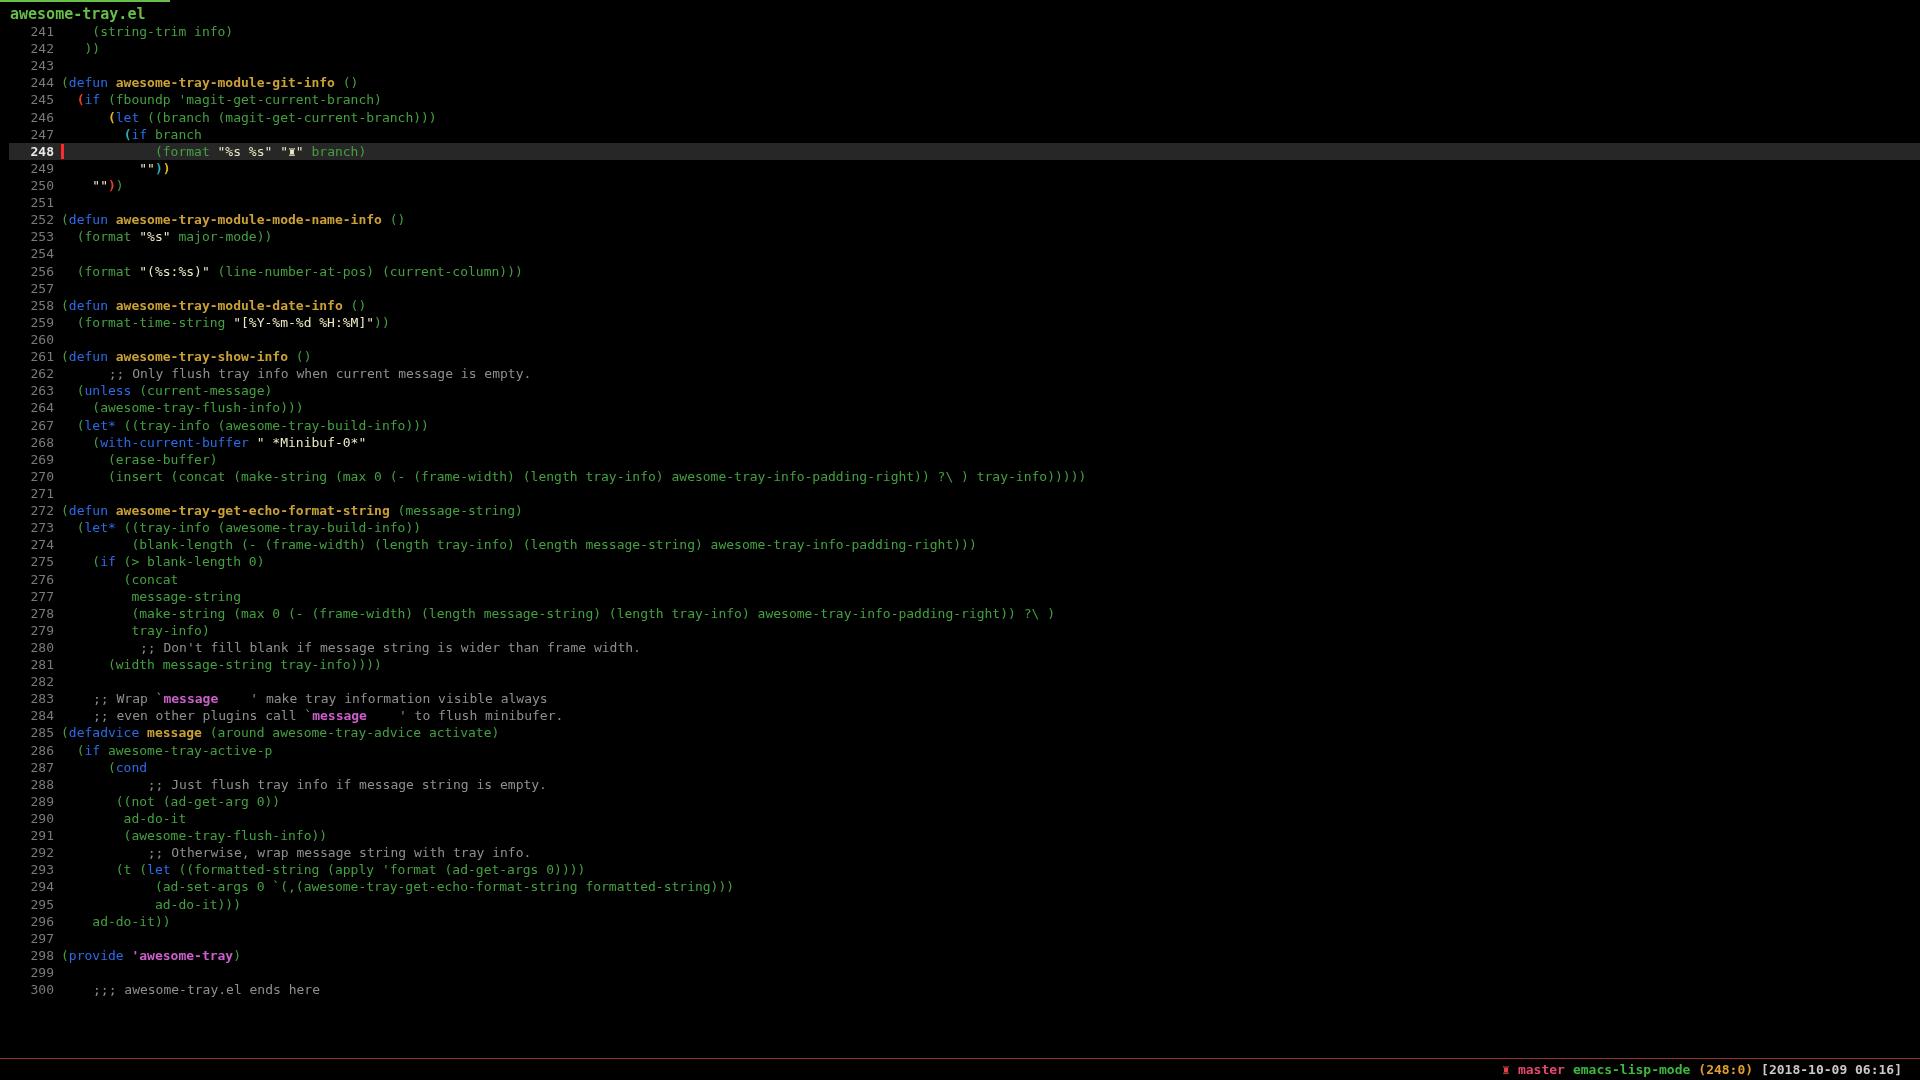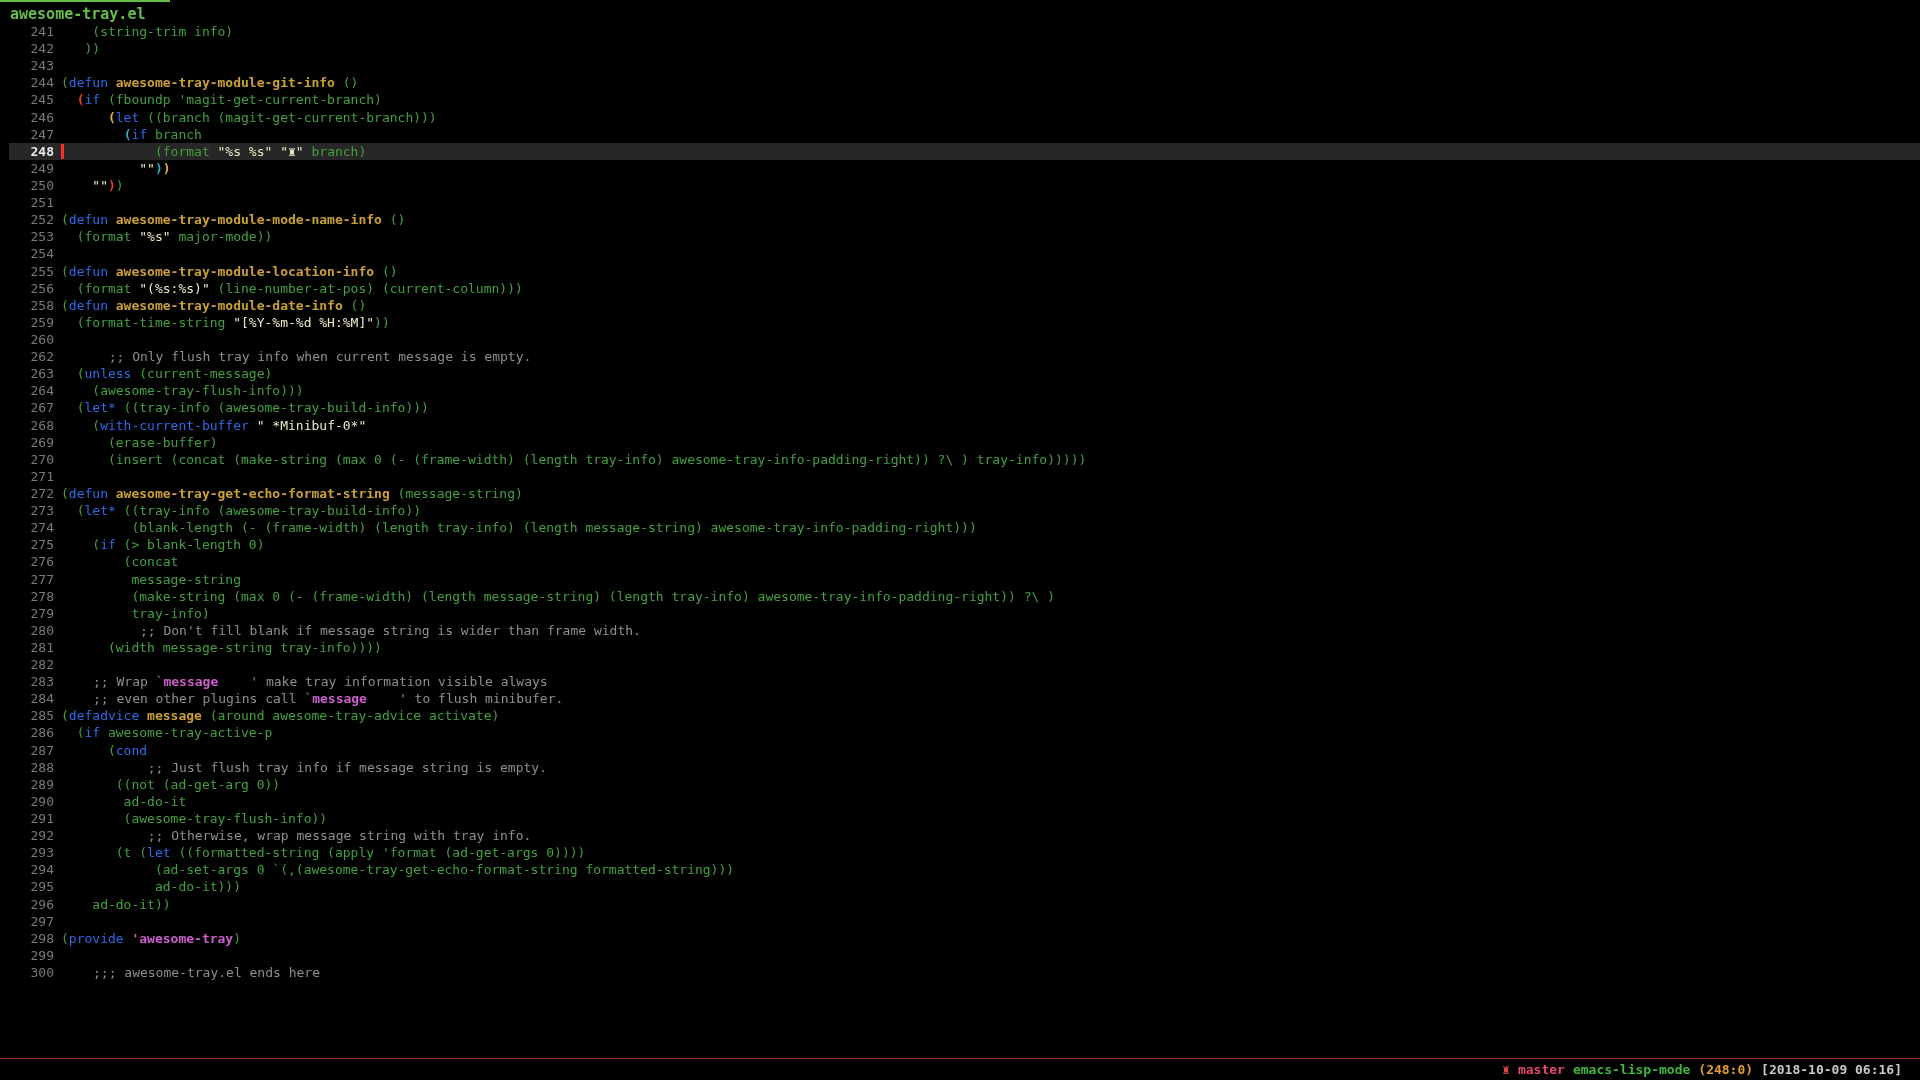--- a/index.html
+++ b/index.html
@@ -52,25 +52,26 @@
     <div class="line"><span class="ln">245</span><span class="lc"><span class="tk-g">  </span><span class="tk-r">(</span><span class="tk-b">if</span><span class="tk-g"> (fboundp 'magit-get-current-branch)</span></span></div>
     <div class="line"><span class="ln">246</span><span class="lc"><span class="tk-g">      </span><span class="tk-yl">(</span><span class="tk-b">let</span><span class="tk-g"> ((branch (magit-get-current-branch)))</span></span></div>
     <div class="line"><span class="ln">247</span><span class="lc"><span class="tk-g">        </span><span class="tk-cy">(</span><span class="tk-b">if</span><span class="tk-g"> branch</span></span></div>
     <div class="line current"><span class="ln">248</span><span class="lc"><span class="tk-g">            (format </span><span class="tk-s">"%s %s"</span><span class="tk-g"> </span><span class="tk-s">"♜"</span><span class="tk-g"> branch)</span></span><span class="cursor" style="left: 52px;"></span></div>
     <div class="line"><span class="ln">249</span><span class="lc"><span class="tk-g">          </span><span class="tk-s">""</span><span class="tk-cy">)</span><span class="tk-yl">)</span></span></div>
     <div class="line"><span class="ln">250</span><span class="lc"><span class="tk-g">    </span><span class="tk-s">""</span><span class="tk-r">)</span><span class="tk-g">)</span></span></div>
     <div class="line"><span class="ln">251</span><span class="lc"></span></div>
     <div class="line"><span class="ln">252</span><span class="lc"><span class="tk-g">(</span><span class="tk-b">defun</span><span class="tk-g"> </span><span class="tk-y">awesome-tray-module-mode-name-info</span><span class="tk-g"> ()</span></span></div>
     <div class="line"><span class="ln">253</span><span class="lc"><span class="tk-g">  (format </span><span class="tk-s">"%s"</span><span class="tk-g"> major-mode))</span></span></div>
     <div class="line"><span class="ln">254</span><span class="lc"></span></div>
-    <div class="line"><span class="ln">255</span><span class="lc"><span class="tk-g">(</span><span class="tk-b">defun</span><span class="tk-g"> </span><span class="tk-y">awesome-tray-module-location-info</span><span class="tk-g"> ()</span></span></div>
     <div class="line"><span class="ln">256</span><span class="lc"><span class="tk-g">  (format </span><span class="tk-s">"(%s:%s)"</span><span class="tk-g"> (line-number-at-pos) (current-column)))</span></span></div>
+    <div class="line"><span class="ln">257</span><span class="lc"></span></div>
     <div class="line"><span class="ln">258</span><span class="lc"><span class="tk-g">(</span><span class="tk-b">defun</span><span class="tk-g"> </span><span class="tk-y">awesome-tray-module-date-info</span><span class="tk-g"> ()</span></span></div>
     <div class="line"><span class="ln">259</span><span class="lc"><span class="tk-g">  (format-time-string </span><span class="tk-s">"[%Y-%m-%d %H:%M]"</span><span class="tk-g">))</span></span></div>
     <div class="line"><span class="ln">260</span><span class="lc"></span></div>
+    <div class="line"><span class="ln">261</span><span class="lc"><span class="tk-g">(</span><span class="tk-b">defun</span><span class="tk-g"> </span><span class="tk-y">awesome-tray-show-info</span><span class="tk-g"> ()</span></span></div>
     <div class="line"><span class="ln">262</span><span class="lc"><span class="tk-c">  ;; Only flush tray info when current message is empty.</span></span></div>
     <div class="line"><span class="ln">263</span><span class="lc"><span class="tk-g">  (</span><span class="tk-b">unless</span><span class="tk-g"> (current-message)</span></span></div>
     <div class="line"><span class="ln">264</span><span class="lc"><span class="tk-g">    (awesome-tray-flush-info)))</span></span></div>
     <div class="line"><span class="ln">267</span><span class="lc"><span class="tk-g">  (</span><span class="tk-b">let*</span><span class="tk-g"> ((tray-info (awesome-tray-build-info)))</span></span></div>
     <div class="line"><span class="ln">268</span><span class="lc"><span class="tk-g">    (</span><span class="tk-b">with-current-buffer</span><span class="tk-g"> </span><span class="tk-s">" *Minibuf-0*"</span></span></div>
     <div class="line"><span class="ln">269</span><span class="lc"><span class="tk-g">      (erase-buffer)</span></span></div>
     <div class="line"><span class="ln">270</span><span class="lc"><span class="tk-g">      (insert (concat (make-string (max 0 (- (frame-width) (length tray-info) awesome-tray-info-padding-right)) ?\ ) tray-info)))))</span></span></div>
     <div class="line"><span class="ln">271</span><span class="lc"></span></div>
     <div class="line"><span class="ln">272</span><span class="lc"><span class="tk-g">(</span><span class="tk-b">defun</span><span class="tk-g"> </span><span class="tk-y">awesome-tray-get-echo-format-string</span><span class="tk-g"> (message-string)</span></span></div>
     <div class="line"><span class="ln">273</span><span class="lc"><span class="tk-g">  (</span><span class="tk-b">let*</span><span class="tk-g"> ((tray-info (awesome-tray-build-info))</span></span></div>

